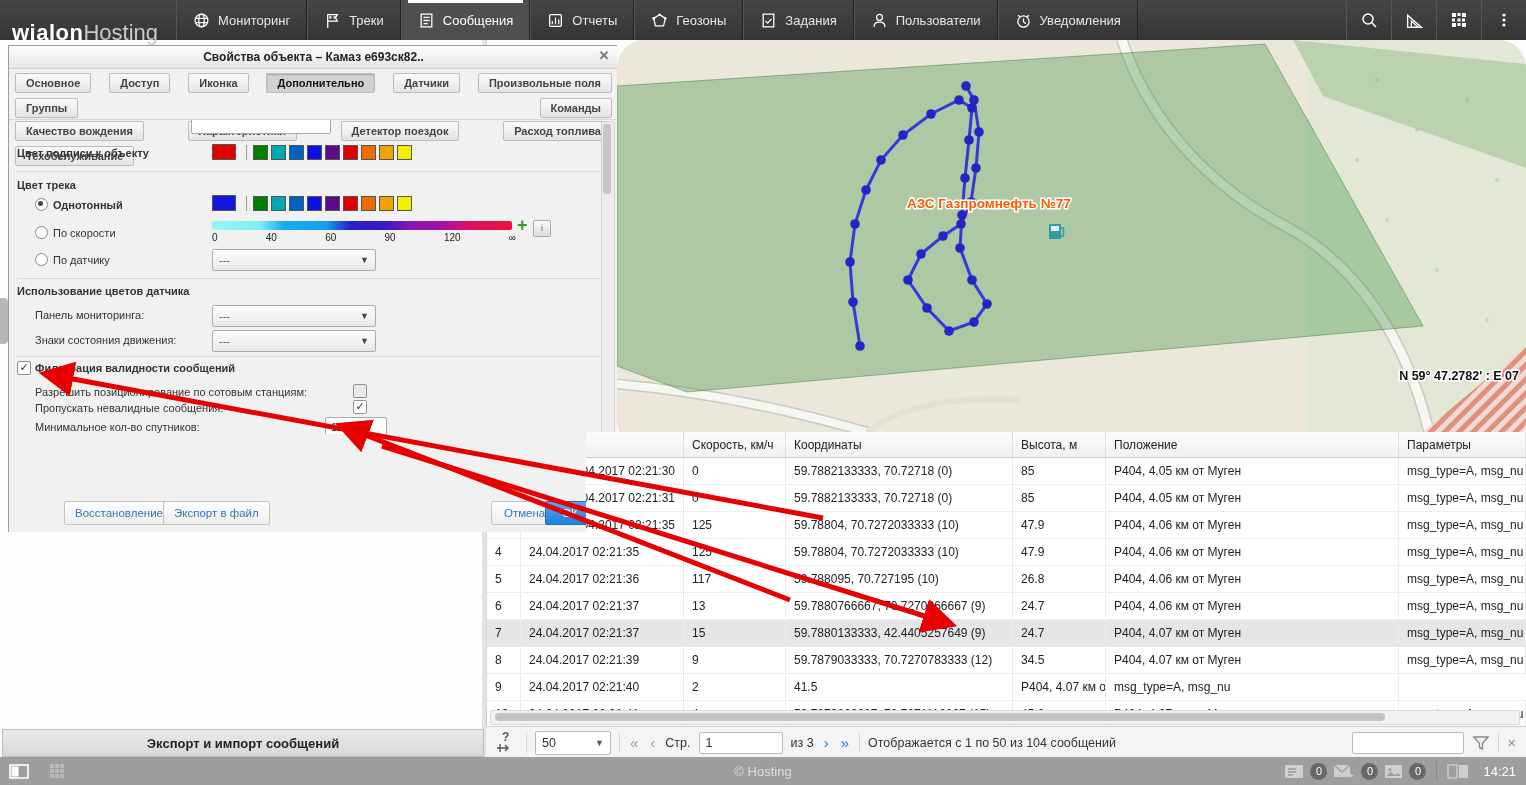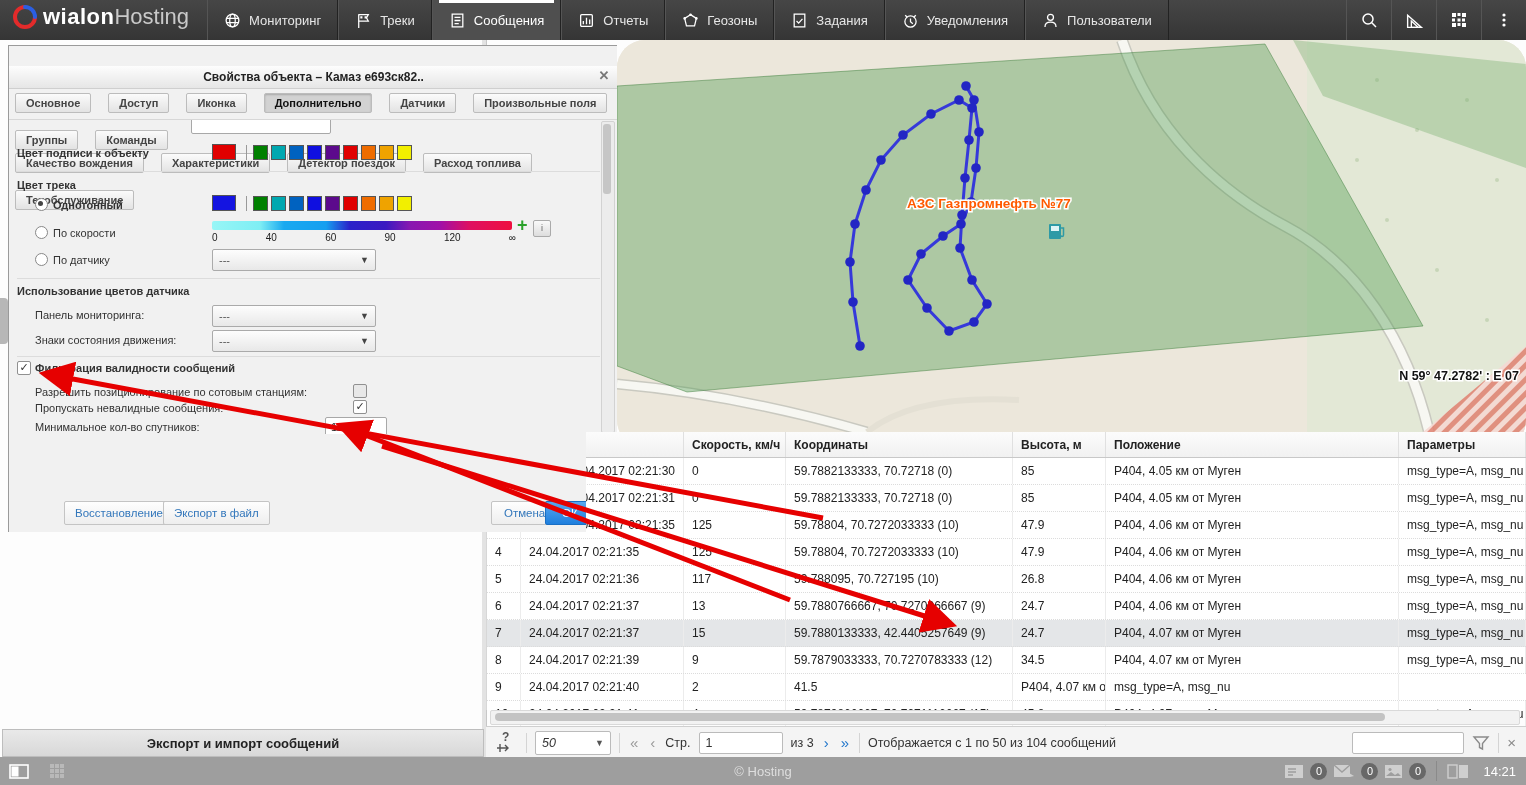--- a/index.html
+++ b/index.html
@@ -2,21 +2,21 @@
 <html><head>
 <meta charset="utf-8">
 <style>
   html,body{margin:0;padding:0;}
   body{width:1526px;height:785px;position:relative;overflow:hidden;
        font-family:"Liberation Sans",sans-serif;background:#fdfdfd;
        -webkit-font-smoothing:antialiased;}
   
   .topbar{position:absolute;left:0;top:0;width:1526px;height:40px;z-index:30;
           background:linear-gradient(#464646,#353535);display:flex;align-items:stretch;color:#eee;}
-  .logo{display:flex;align-items:center;gap:5px;padding:0 18px 6px 12px;}
+  .logo{display:flex;align-items:center;gap:20px;padding:0 18px 6px 12px;flex-direction:column;}
   .logo b{font-size:22px;color:#fff;letter-spacing:.5px;}
   .logo i{font-style:normal;font-size:22px;color:#c9c9c9;font-weight:300;}
   .navtab{display:flex;align-items:center;gap:8px;padding:0 16px;font-size:13px;
           border-left:1px solid #555;border-right:1px solid #222;cursor:pointer;position:relative;color:#e6e6e6;}
   .navtab svg{flex:0 0 auto;}
   .navtab.active{background:#4f4f4f;color:#fff;}
   .navtab.active::before{content:"";position:absolute;left:6px;right:6px;top:0;height:3px;background:#fff;}
   .topspacer{flex:1;}
   .tool{width:44px;display:flex;align-items:center;justify-content:center;border-left:1px solid #555;cursor:pointer;}
   
@@ -25,31 +25,31 @@
   .splitter{position:absolute;left:482px;top:40px;width:4px;bottom:28px;background:#e3e3e3;border-right:1px solid #c7c7c7;}
   
   .map{position:absolute;left:617px;top:40px;width:909px;height:408px;background:#ece7db;overflow:hidden;border-radius:28px;}
   .map svg{display:block;}
   .map-coords{font-weight:bold;font-size:12.5px;fill:#111;paint-order:stroke;stroke:#fff;stroke-width:3px;}
   .poi-label{font-weight:bold;font-size:13.5px;fill:#ff5a00;paint-order:stroke;stroke:#fff;stroke-width:3px;}
   
   .msg-table{position:absolute;left:486px;top:432px;right:0;height:278px;background:#fff;font-size:12px;color:#222;border-left:1px solid #d7d7d7;}
   .trow{display:grid;grid-template-columns:34px 163px 102px 227px 93px 293px 1fr;height:26px;align-items:center;border-bottom:1px dotted #dcdcdc;}
   .trow>div{padding:0 8px;overflow:hidden;white-space:nowrap;border-right:1px solid #ececec;height:100%;display:flex;align-items:center;}
-  .thead{height:25px;background:linear-gradient(#fcfcfc,#f1f1f1);border-bottom:1px solid #c8c8c8;font-weight:bold;text-align:right;}
+  .thead{height:25px;background:linear-gradient(#fcfcfc,#f1f1f1);border-bottom:1px solid #c8c8c8;font-weight:normal;text-align:right;}
   .thead>div{border-right:1px solid #e0e0e0;}
   .trow.hl{background:#e4e6e8;}
   .cell-time.tail{justify-content:flex-end;}
   .hscroll{position:absolute;left:490px;top:710px;width:1028px;height:13px;background:#f2f2f2;border:1px solid #d9d9d9;border-radius:2px;z-index:5;}
   .hscroll .thumb{position:absolute;left:4px;top:2px;width:890px;height:8px;background:#c3c3c3;border-radius:4px;}
   
   .pagebar{position:absolute;left:486px;top:726px;right:0;height:31px;background:#f4f4f4;border-top:1px solid #cfcfcf;
            display:flex;align-items:center;gap:8px;padding:0 10px;font-size:12.5px;color:#333;z-index:6;}
   .pbsep{width:1px;height:20px;background:#d4d4d4;}
-  .pselect{width:62px;height:22px;background:#fff;border:1px solid #bbb;border-radius:2px;display:flex;align-items:center;justify-content:space-between;padding:0 6px;font-style:italic;}
+  .pselect{width:62px;height:22px;background:#fff;border:1px solid #bbb;border-radius:2px;display:flex;align-items:center;justify-content:space-between;padding:0 6px;}
   .pselect .car{font-size:9px;color:#555;}
   .pinput{width:70px;height:20px;background:#fff;border:1px solid #bbb;border-radius:2px;padding:0 6px;display:flex;align-items:center;}
   .chev{color:#9a9a9a;font-size:15px;cursor:pointer;padding:0 2px;}
   .chev.on{color:#2277cc;}
   .finput{width:110px;height:20px;background:#fff;border:1px solid #bbb;border-radius:2px;margin-left:auto;}
   .autoscroll{width:22px;height:22px;position:relative;color:#555;font-size:12px;font-weight:bold;cursor:pointer;}
   
   .export-bar{position:absolute;left:2px;top:729px;width:480px;height:26px;background:linear-gradient(#e9e9e9,#d8d8d8);
               border:1px solid #bdbdbd;display:flex;align-items:center;justify-content:center;
               font-weight:bold;font-size:13px;color:#222;z-index:6;cursor:pointer;}
@@ -60,23 +60,23 @@
   .fright{margin-left:auto;display:flex;align-items:center;gap:6px;padding-right:10px;}
   .badge{width:17px;height:17px;border-radius:50%;background:#686868;color:#fff;font-size:11px;display:flex;align-items:center;justify-content:center;}
   .ftime{font-size:13px;color:#fff;margin-left:8px;}
   .fdiv{width:1px;height:20px;background:#8a8a8a;margin:0 4px;}
   
   .dialog{position:absolute;left:8px;top:45px;width:609px;height:487px;background:#f1f1f1;
           border:1px solid #9a9a9a;box-shadow:2px 3px 8px rgba(0,0,0,.25);z-index:20;
           clip-path:polygon(0 0,609px 0,609px 387px,578px 387px,578px 487px,0 487px);
           font-size:11px;color:#333;}
   .dlg-title{height:22px;background:linear-gradient(#fdfdfd,#e6e6e6);border-bottom:1px solid #cfcfcf;
-             display:flex;align-items:center;justify-content:center;font-weight:bold;font-size:12px;color:#222;position:relative;margin-top:20px;}
+             display:flex;align-items:center;justify-content:center;font-weight:bold;font-size:12px;color:#222;position:relative;}
   .dlg-close{position:absolute;right:6px;top:2px;width:16px;height:16px;color:#777;font-size:13px;cursor:pointer;text-align:center;line-height:16px;}
-  .dlg-tabs{display:flex;flex-wrap:wrap;gap:17px;padding:4px 6px 0 6px;}
+  .dlg-tabs{display:flex;flex-wrap:wrap;gap:5px;padding:4px 6px 0 6px;justify-content:space-between;}
   .dtab{padding:3px 10px;background:linear-gradient(#fbfbfb,#e3e3e3);border:1px solid #bcbcbc;border-radius:2px;
         font-weight:bold;color:#444;cursor:pointer;white-space:nowrap;}
   .dtab.active{background:#d2d2d2;box-shadow:inset 0 1px 2px rgba(0,0,0,.2);color:#111;}
   .dlg-body{position:absolute;left:0;top:73px;width:609px;height:314px;border-top:1px solid #d7d7d7;overflow:hidden;}
   .fld-label{position:absolute;font-weight:bold;color:#333;}
   .fld-sub{position:absolute;color:#333;}
   .hr{position:absolute;left:8px;right:18px;height:1px;background:#dcdcdc;}
   .swatch-row{position:absolute;display:flex;align-items:center;gap:3px;}
   .swatch{width:13px;height:13px;border:1px solid #555;cursor:pointer;}
   .swatch.current{width:22px;height:14px;margin-right:4px;}
@@ -157,31 +157,31 @@
   </div>
   <div class="navtab">
     <svg width="17" height="17" viewBox="0 0 16 16" fill="none" stroke="#fff" stroke-width="1.2">
         <rect x="3" y="2" width="10" height="12"></rect>
         <path d="M5.2 8.5l2 2 3.6-4"></path>
       </svg>
     <span>Задания</span>
   </div>
   <div class="navtab">
     <svg width="17" height="17" viewBox="0 0 16 16" fill="none" stroke="#fff" stroke-width="1.2">
+        <circle cx="8" cy="5" r="2.8"></circle>
+        <path d="M2.8 14c0-3 2.4-4.5 5.2-4.5s5.2 1.5 5.2 4.5"></path>
+      </svg>
+    <span>Пользователи</span>
+  </div>
+  <div class="navtab">
+    <svg width="17" height="17" viewBox="0 0 16 16" fill="none" stroke="#fff" stroke-width="1.2">
         <circle cx="8" cy="9" r="5.3"></circle>
         <path d="M8 6.2v3l2.2 1.8M3 3l2 2M13 3l-2 2"></path>
       </svg>
     <span>Уведомления</span>
-  </div>
-  <div class="navtab">
-    <svg width="17" height="17" viewBox="0 0 16 16" fill="none" stroke="#fff" stroke-width="1.2">
-        <circle cx="8" cy="5" r="2.8"></circle>
-        <path d="M2.8 14c0-3 2.4-4.5 5.2-4.5s5.2 1.5 5.2 4.5"></path>
-      </svg>
-    <span>Пользователи</span>
   </div>
   <div class="topspacer"></div>
   <div class="tool">
     <svg width="18" height="18" viewBox="0 0 18 18" fill="none" stroke="#fff" stroke-width="1.5">
         <circle cx="8" cy="8" r="5"></circle>
         <path d="M11.8 11.8L16 16"></path>
       </svg>
   </div>
   <div class="tool">
     <svg width="19" height="19" viewBox="0 0 18 18" fill="none" stroke="#fff" stroke-width="1.3">

